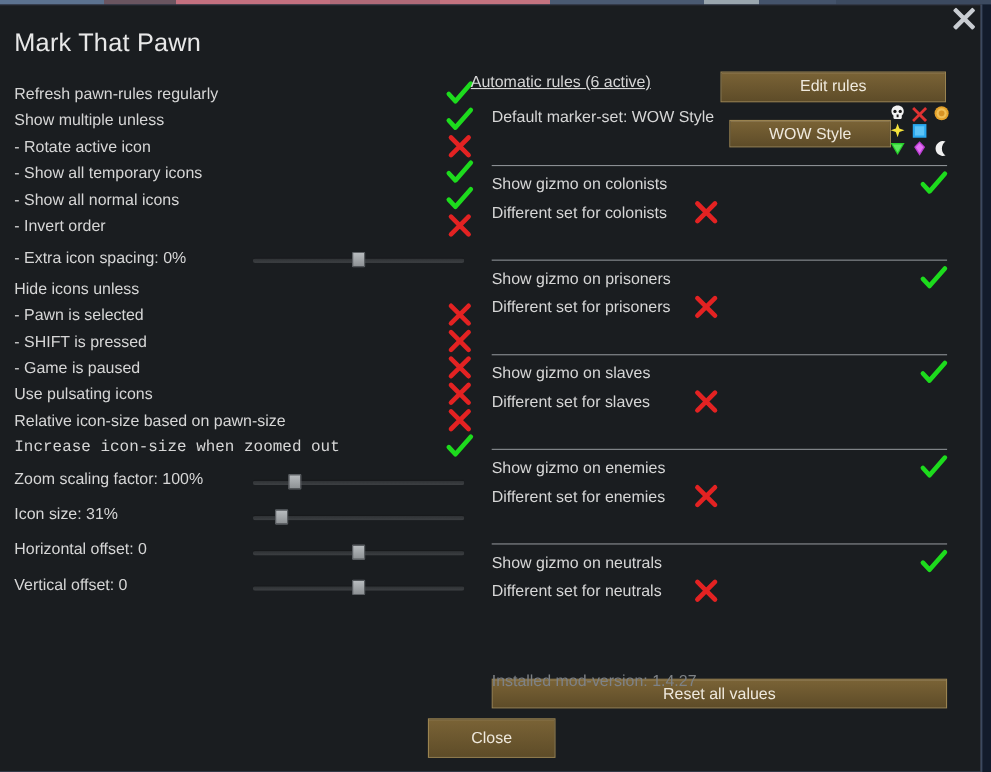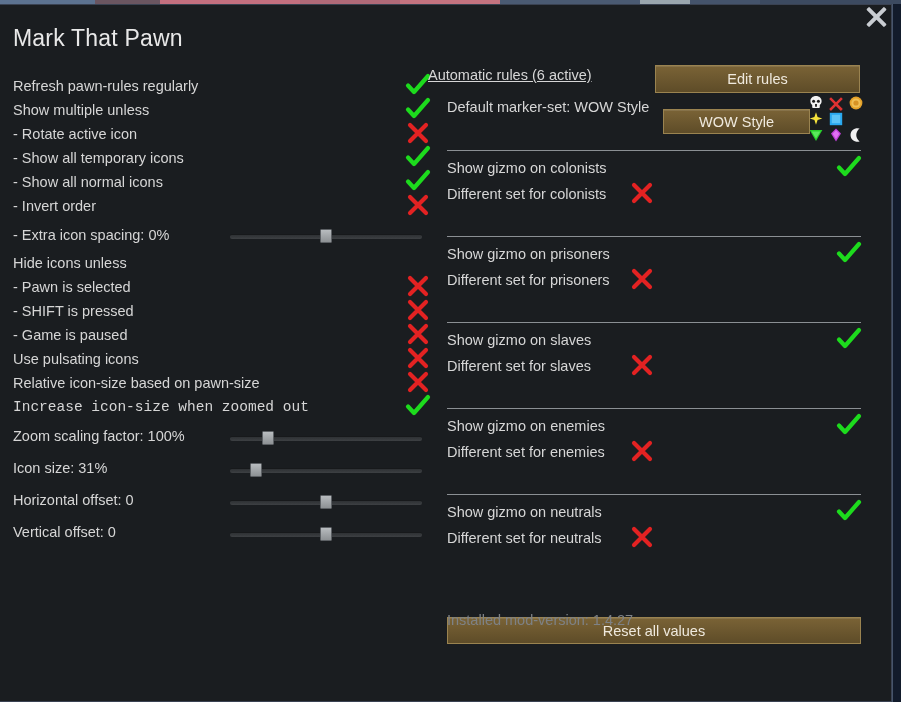--- a/index.html
+++ b/index.html
@@ -373,20 +373,21 @@
             <path d="M8 3.2l3.4 3.6L8 12 4.6 6.8z" fill="#e070f2"></path>
           </svg>
         </span>
         <span>
           <svg width="16" height="16" viewBox="0 0 16 16">
             <path d="M11.6 1.6a6.8 6.8 0 100 12.8A7.8 7.8 0 0111.6 1.6z" fill="#f0f0f0"></path>
           </svg>
         </span>
       </div>
 
+      <div class="btn" style="left:389px; top:648px; width:116px; height:36px;">Close</div>
 
     </div>
   </div>
 
   <div class="right-gutter"></div>
   <div class="close-x"></div>
 
 </div>
 
 </body></html>

